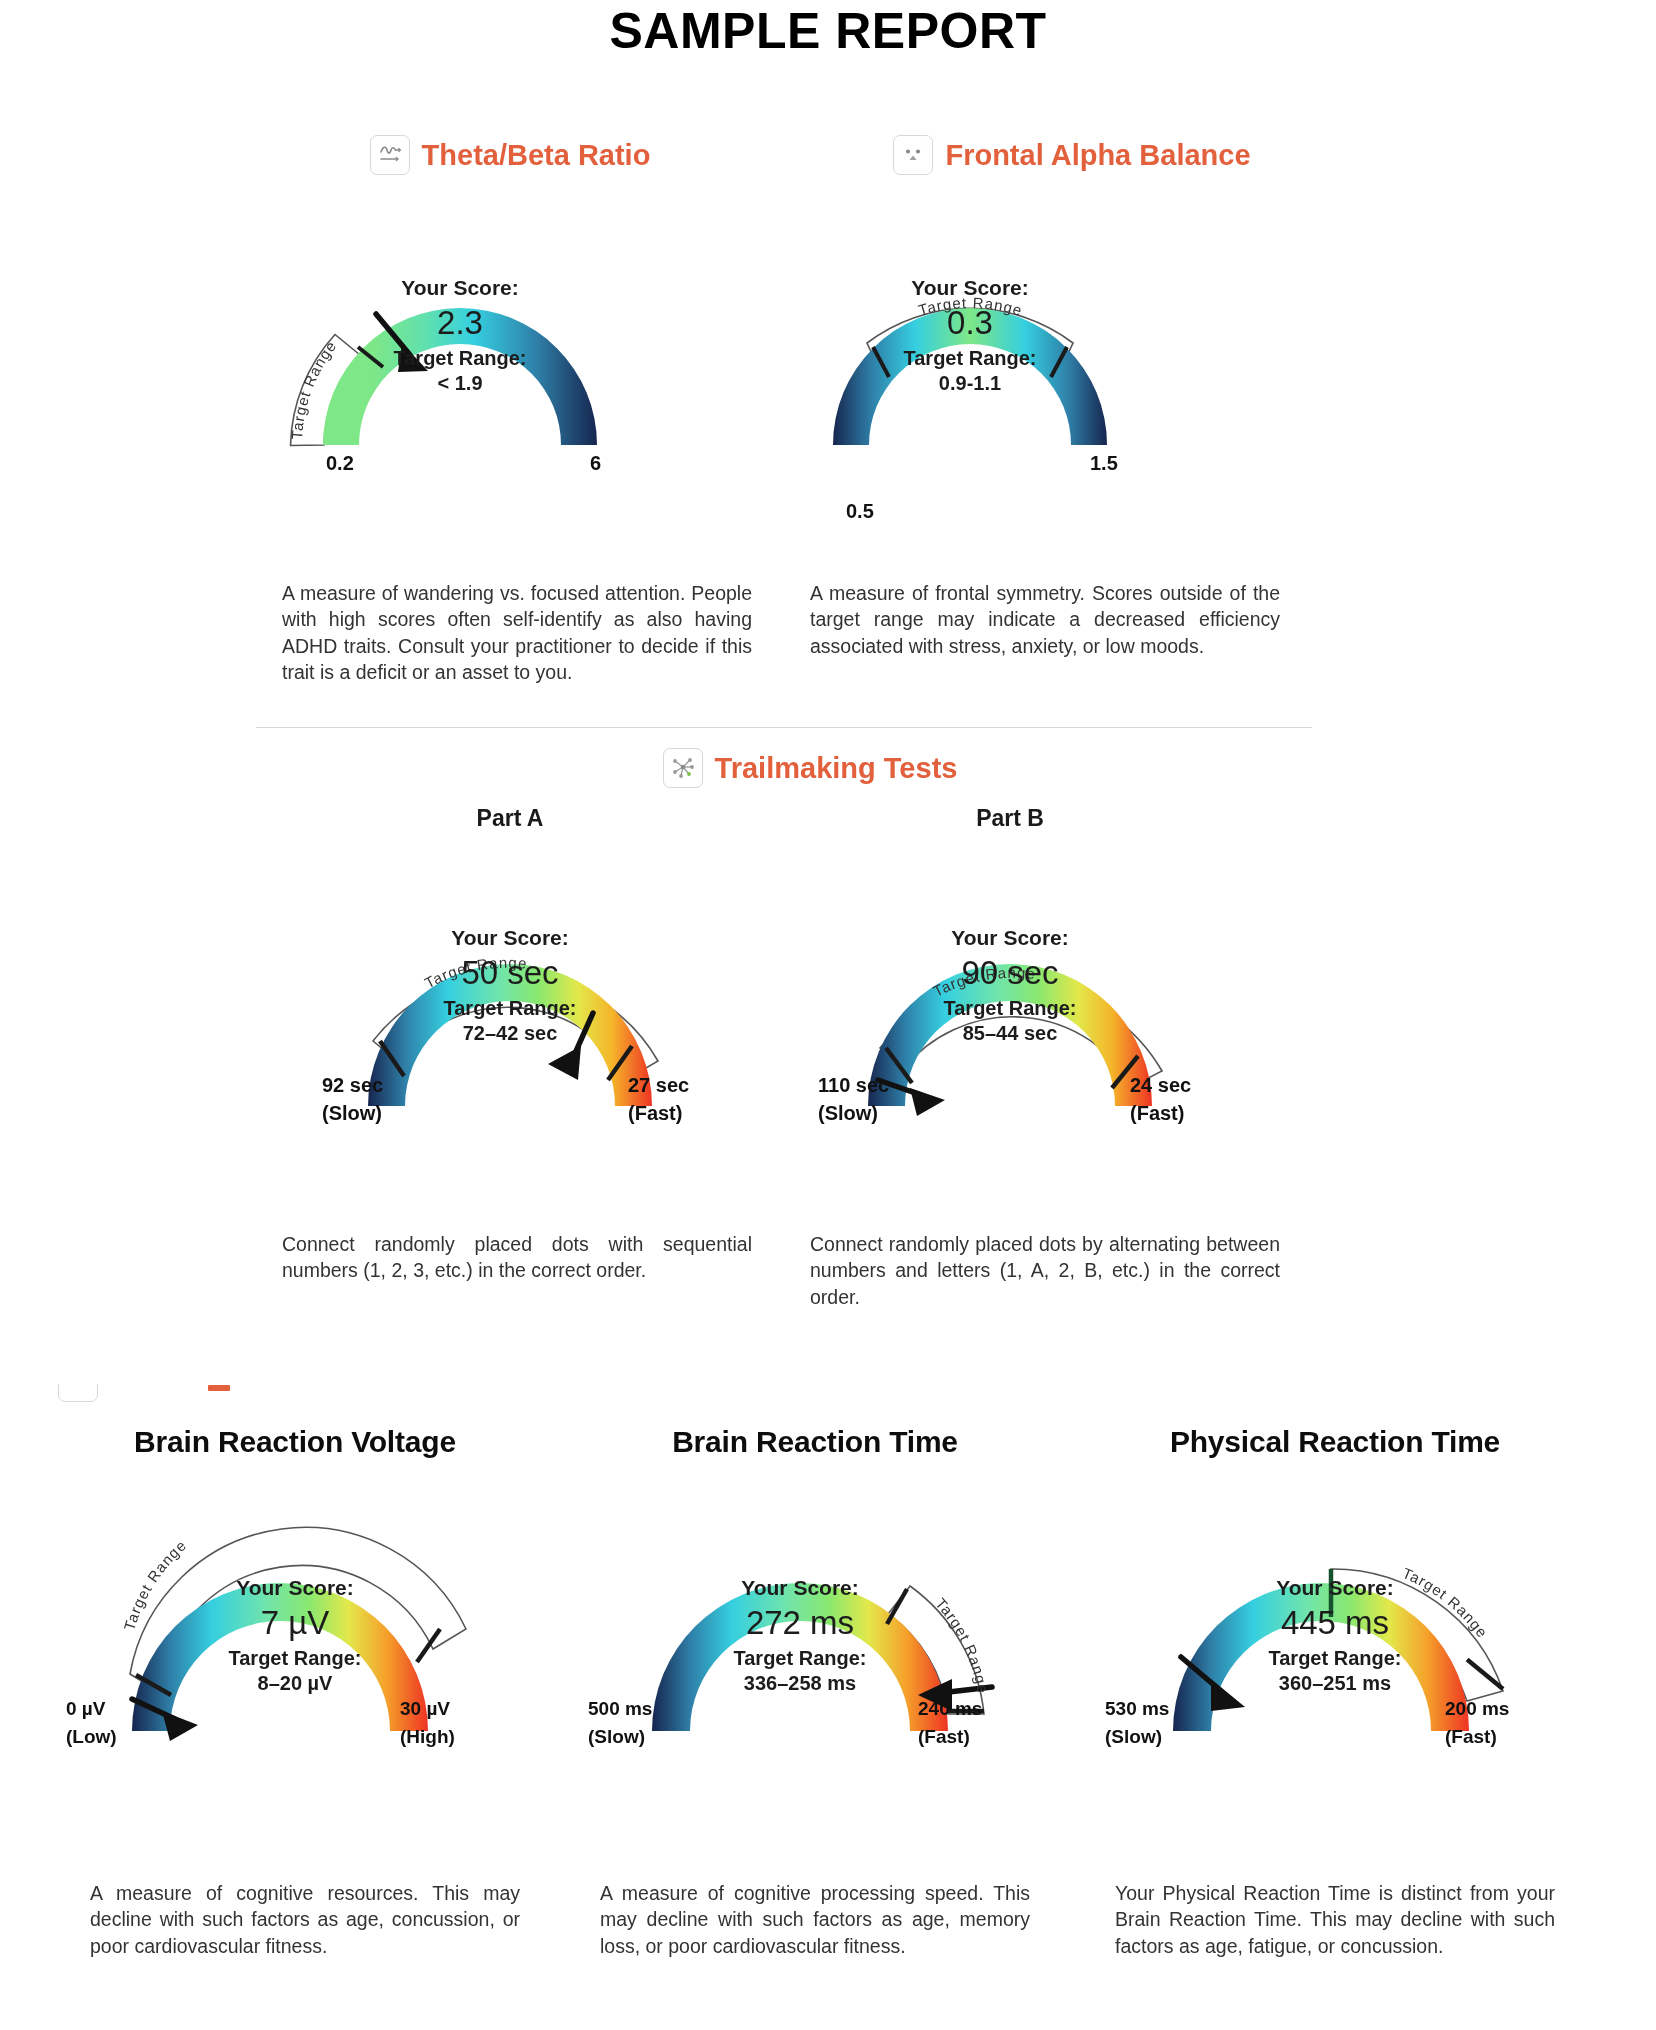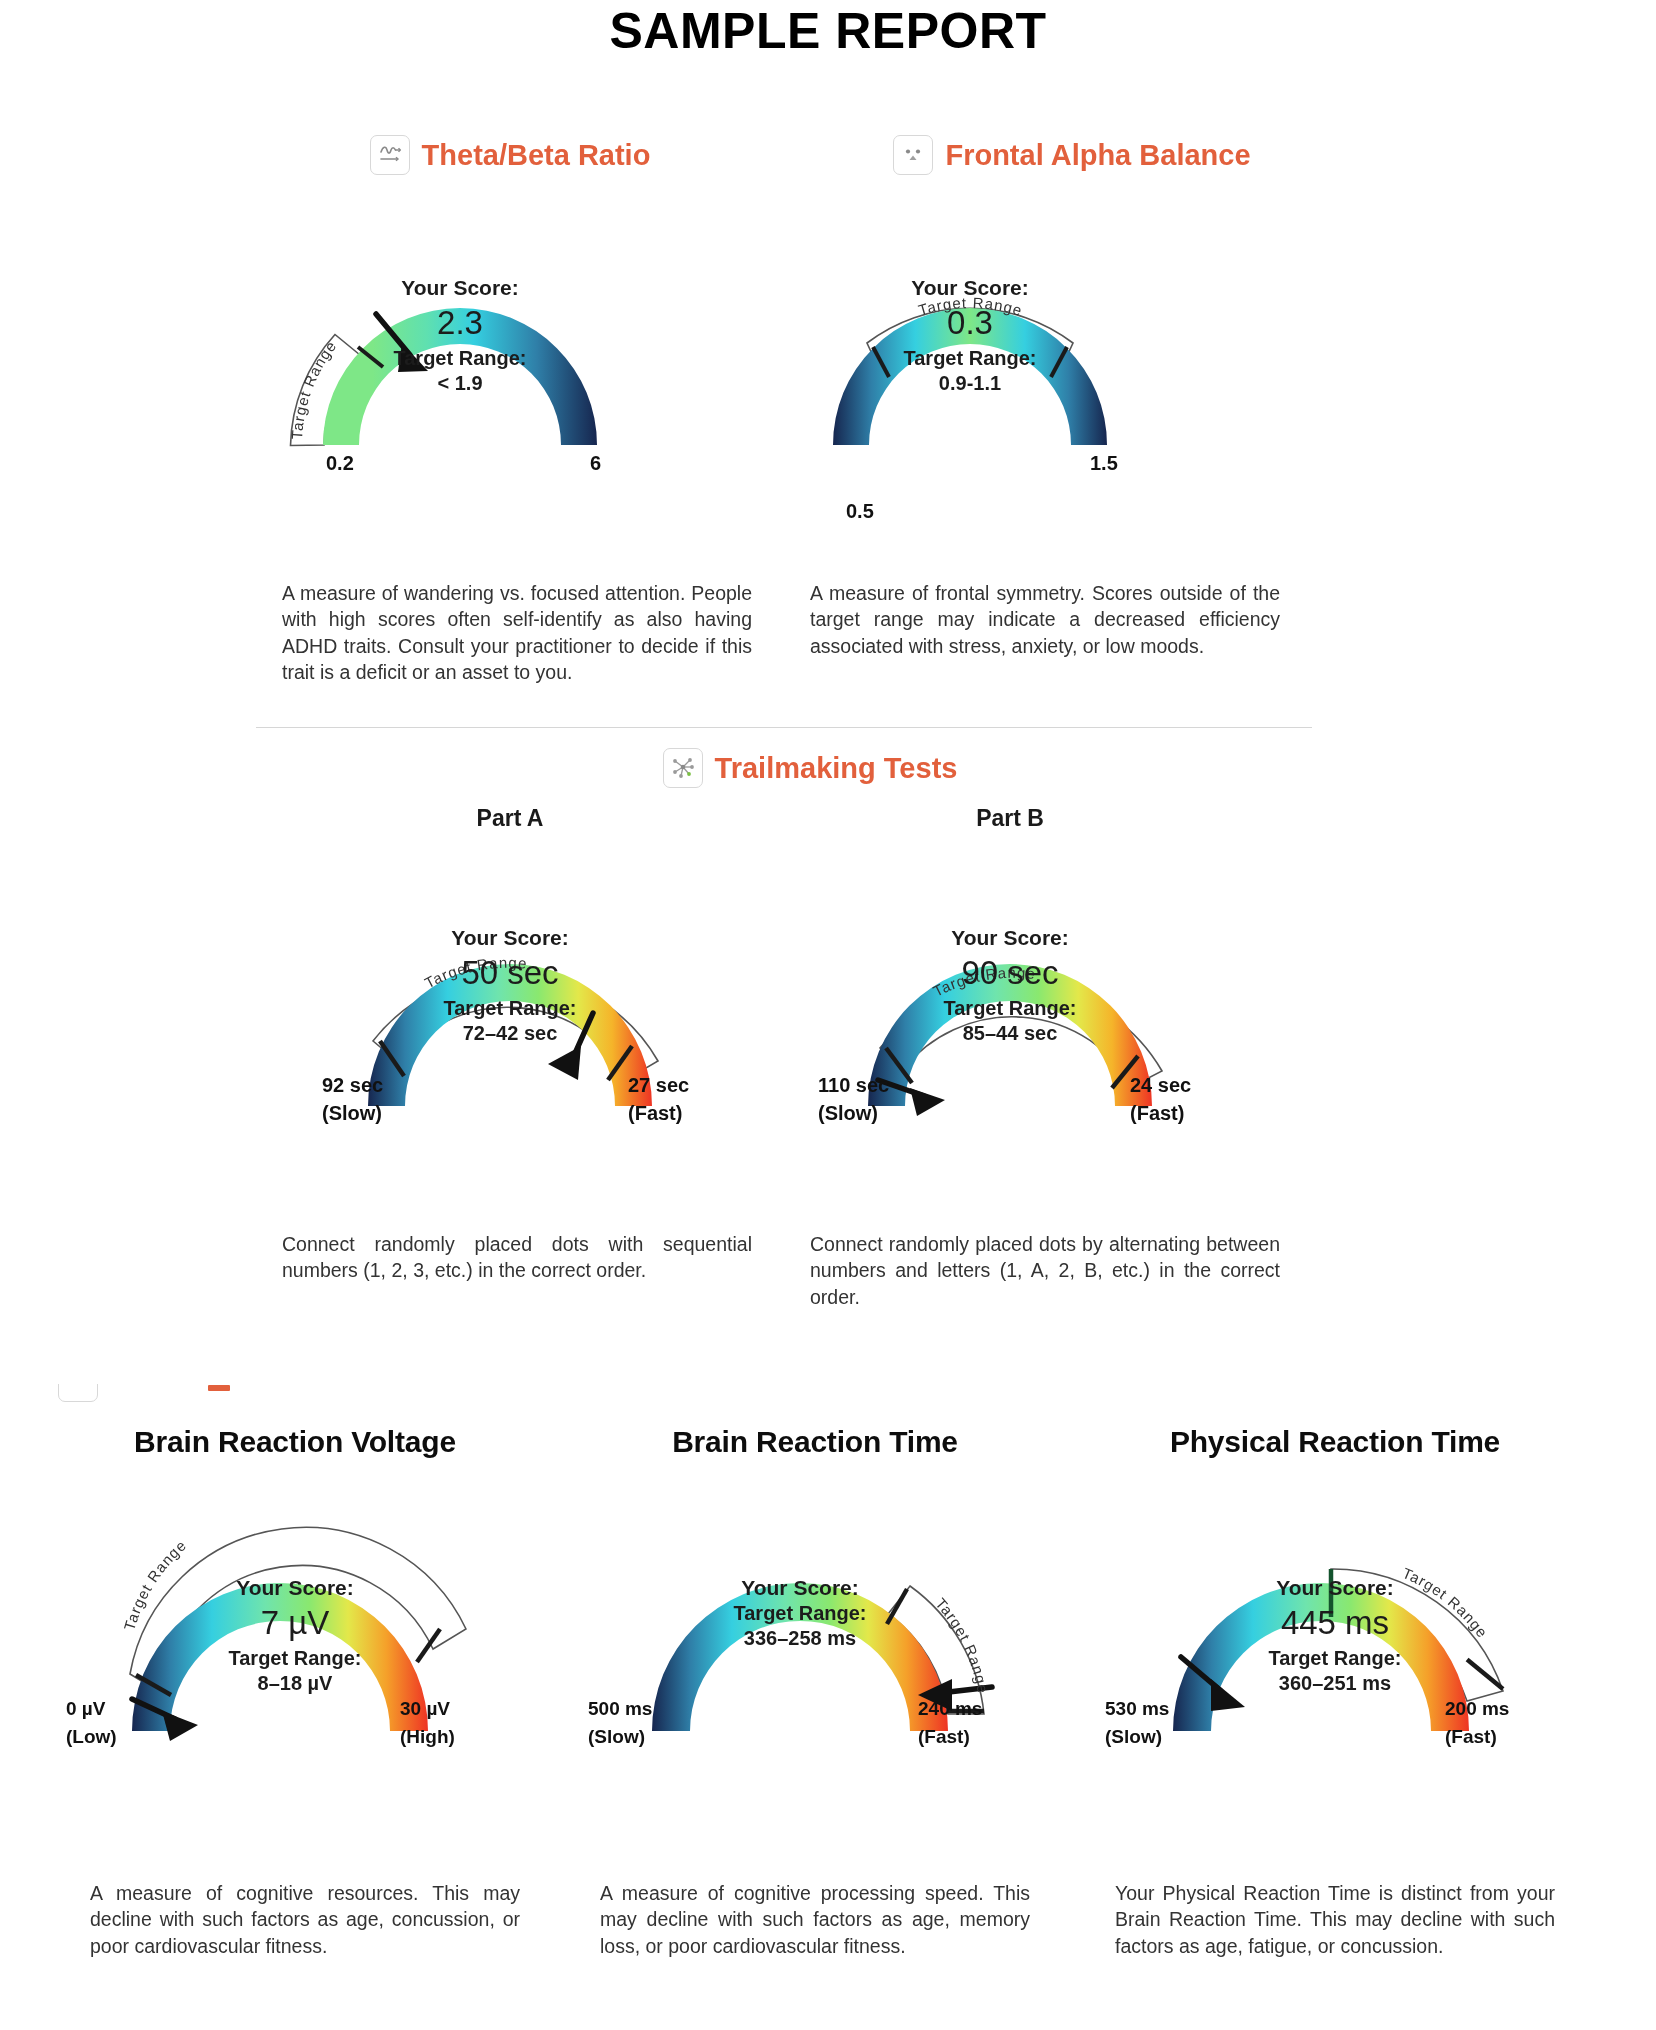--- a/index.html
+++ b/index.html
@@ -374,21 +374,21 @@
       <path id="bvArc" d="M 68 200 A 170 170 0 0 1 400 156" fill="none"></path>
       <text font-family="'Liberation Sans',sans-serif" font-size="15" fill="#333" letter-spacing="1">
         <textPath href="#bvArc" startOffset="8%">Target Range</textPath>
       </text>
     </svg>
   </div>
   <div class="g-center" style="top:150px; left:22px; right:22px;">
     <div class="g-lbl">Your Score:</div>
     <div class="g-score">7 µV</div>
     <div class="g-trlbl">Target Range:</div>
-    <div class="g-trval">8–18 µV</div>
+    <div class="g-trval">8–20 µV</div>
   </div>
   <div class="end-lab small" style="left:6px; top:272px;">0 µV</div>
   <div class="end-lab small" style="left:6px; top:300px;">(Low)</div>
   <div class="end-lab small" style="left:340px; top:272px;">30 µV</div>
   <div class="end-lab small" style="left:340px; top:300px;">(High)</div>
 </div>
 
 <div class="panel" style="left:580px; top:1425px; width:470px;">
   <div class="big-title">Brain Reaction Time</div>
   <div class="gauge-wrap" style="margin-top:10px;">
@@ -414,20 +414,21 @@
         <path d="M372 210 L372 242 L338 226 Z" fill="#111"></path>
       </g>
       <path id="brtArc" d="M 332 114 A 174 174 0 0 1 400 246" fill="none"></path>
       <text font-family="'Liberation Sans',sans-serif" font-size="15" fill="#333" letter-spacing="1">
         <textPath href="#brtArc" startOffset="20%">Target Range</textPath>
       </text>
     </svg>
   </div>
   <div class="g-center" style="top:150px; left:10px; right:40px;">
     <div class="g-lbl">Your Score:</div>
+    <div class="g-score">272 ms</div>
     <div class="g-trlbl">Target Range:</div>
     <div class="g-trval">336–258 ms</div>
   </div>
   <div class="end-lab small" style="left:8px;  top:272px;">500 ms</div>
   <div class="end-lab small" style="left:8px;  top:300px;">(Slow)</div>
   <div class="end-lab small" style="left:338px; top:272px;">240 ms</div>
   <div class="end-lab small" style="left:338px; top:300px;">(Fast)</div>
 </div>
 
 <div class="panel" style="left:1095px; top:1425px; width:480px;">

